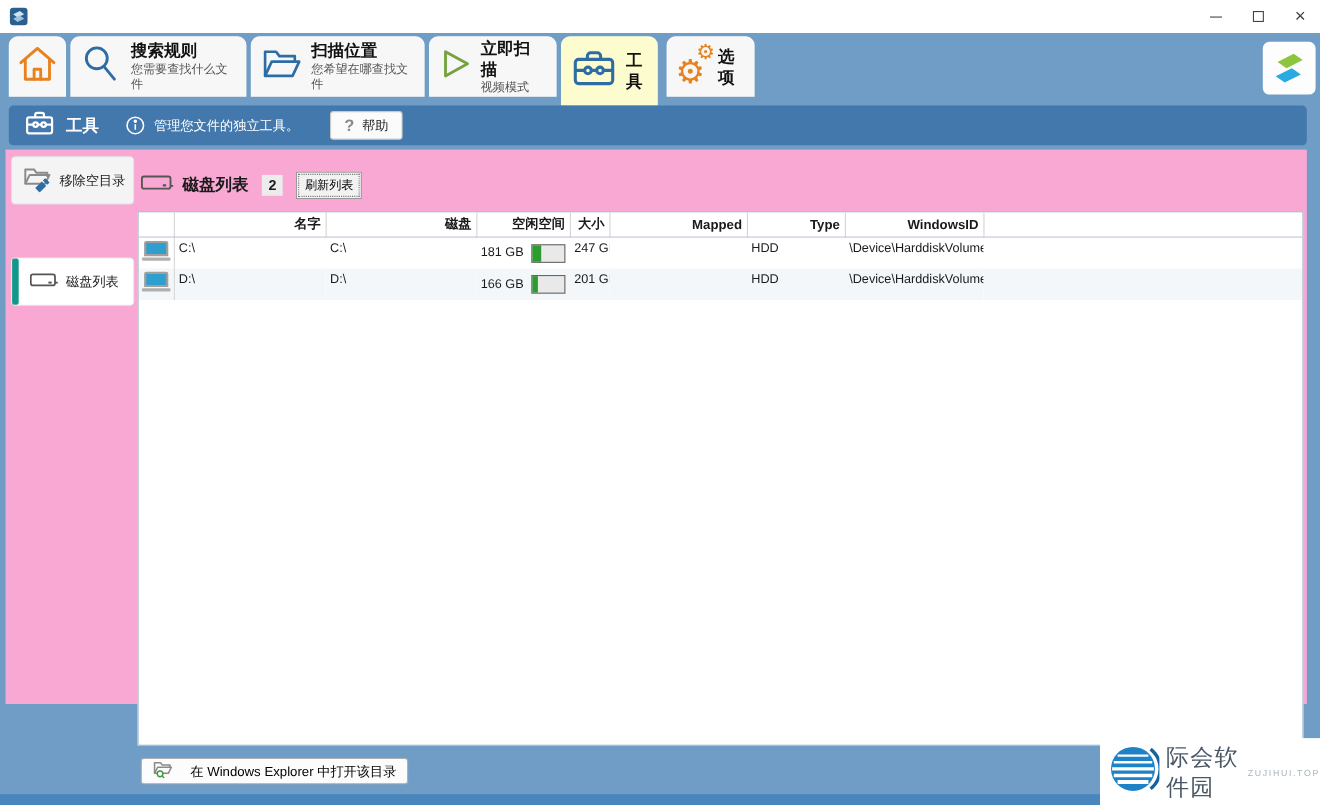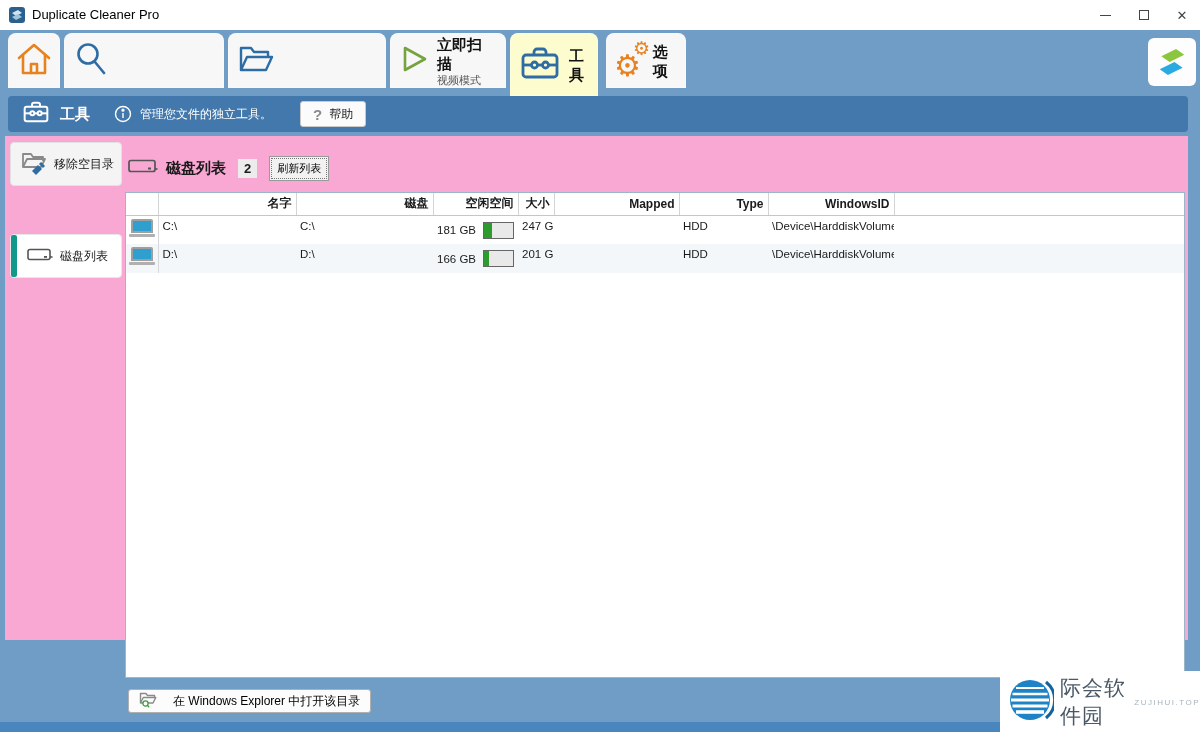--- a/index.html
+++ b/index.html
@@ -93,21 +93,20 @@
 </head>
 <body>
 
 <div class="titlebar">
   <div class="app-icon">
     <svg width="14" height="14" viewBox="0 0 14 14">
       <polygon points="2,5 8,2 12,5 6,8" fill="#cfe3f0"></polygon>
       <polygon points="12,9 6,12 2,9 8,6" fill="#9ec4dd"></polygon>
     </svg>
   </div>
-  <span class="titlebar-text">Duplicate Cleaner Pro</span>
   <div class="win-btn min">
       <span class="min-glyph"></span>
     </div>
   <div class="win-btn max">
       <span class="max-glyph"></span>
     </div>
   <div class="win-btn close">
       <span>✕</span>
     </div>
 </div>
@@ -122,28 +121,36 @@
   </span>
 </div>
 
 <div class="tab tab-search">
   <span>
     <svg width="36" height="36" viewBox="0 0 36 36" fill="none" stroke="#2e6da4" stroke-width="2.6" stroke-linecap="round">
       <circle cx="14" cy="13" r="9.5"></circle>
         <line x1="21" y1="21" x2="30" y2="32"></line>
     </svg>
   </span>
+  <span>
+    <div class="tab-title">搜索规则</div>
+    <div class="tab-sub">您需要查找什么文件</div>
+  </span>
 </div>
 
 <div class="tab tab-scanloc">
   <span>
     <svg width="36" height="30" viewBox="0 0 36 30" fill="none" stroke="#2e6da4" stroke-width="2.4" stroke-linejoin="round">
       <path d="M3,26 V4 h10 l3,4 h14 v5"></path>
         <path d="M3,26 l6,-13 h25 l-6,13 z"></path>
     </svg>
+  </span>
+  <span>
+    <div class="tab-title">扫描位置</div>
+    <div class="tab-sub">您希望在哪查找文件</div>
   </span>
 </div>
 
 <div class="tab tab-scannow">
   <span>
     <svg width="28" height="30" viewBox="0 0 28 30" fill="none" stroke="#76a23f" stroke-width="2.6" stroke-linejoin="round">
       <polygon points="5,4 25,15 5,26"></polygon>
     </svg>
   </span>
   <span>

